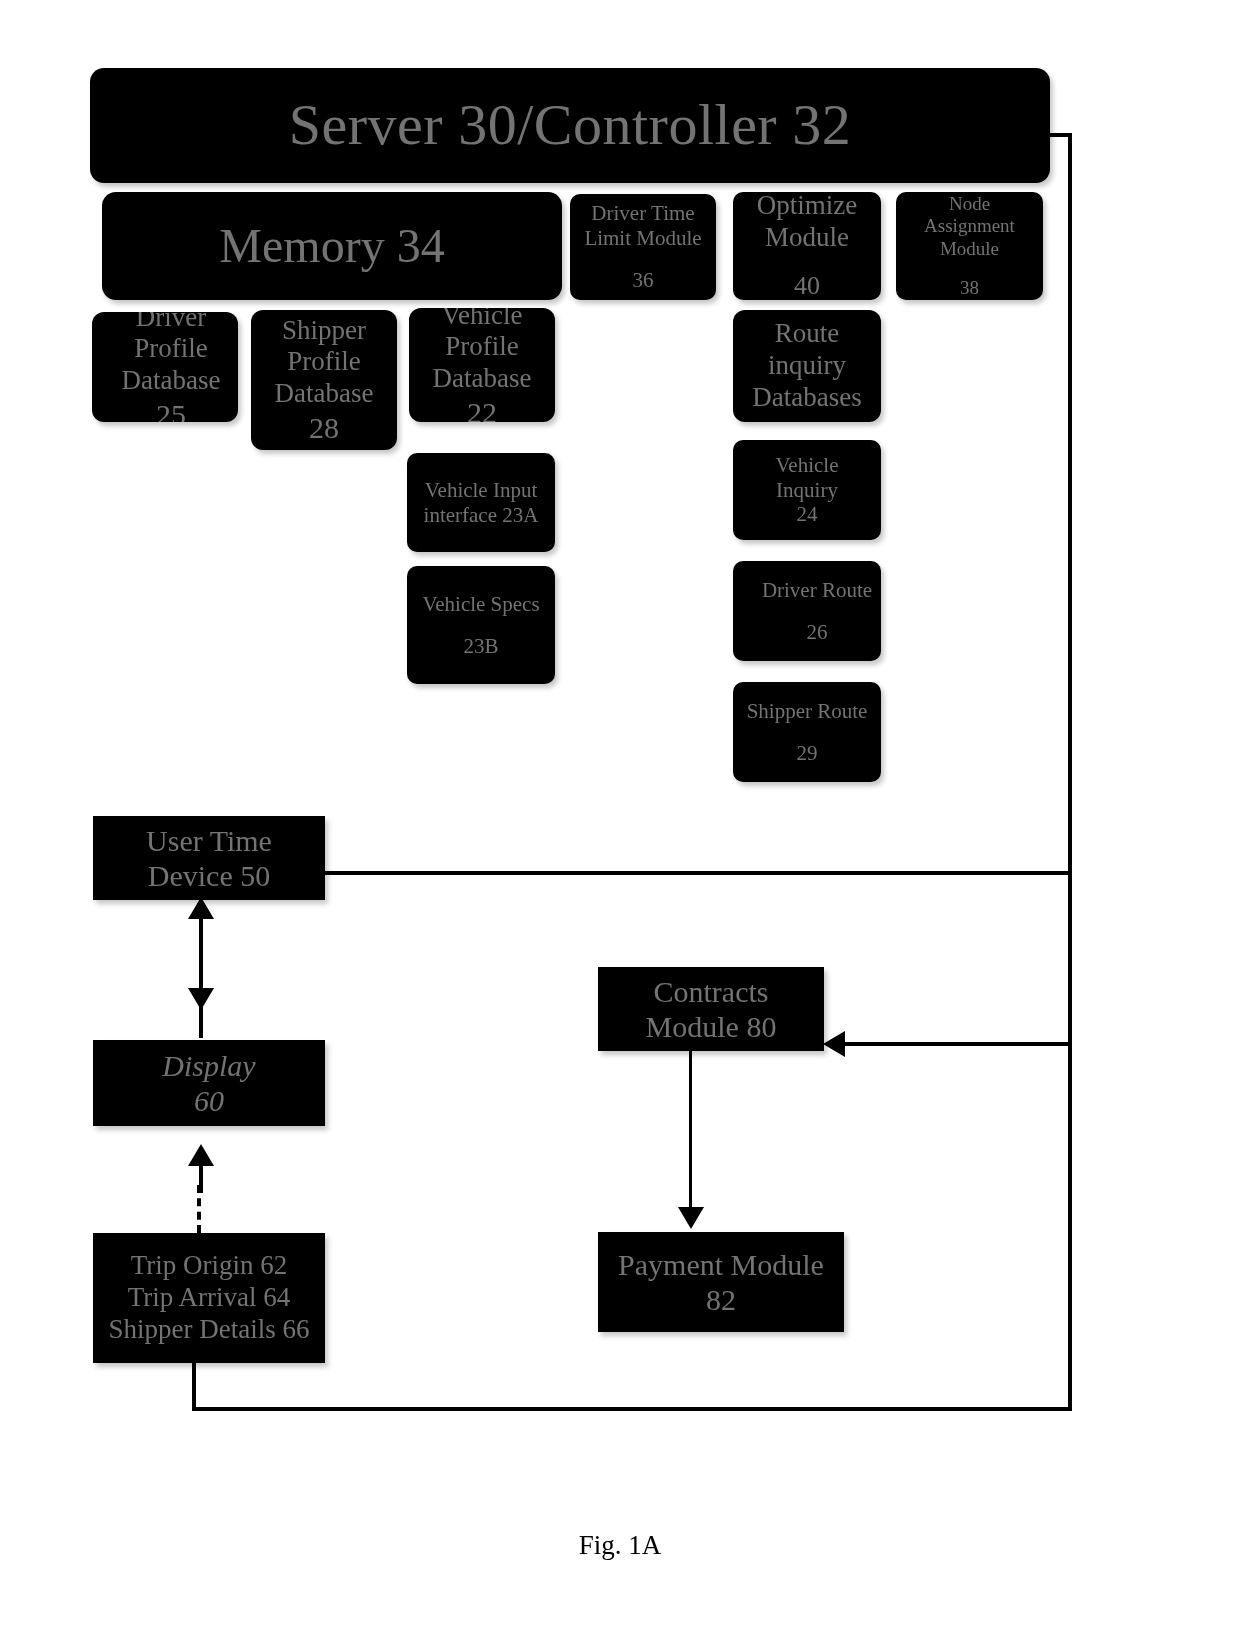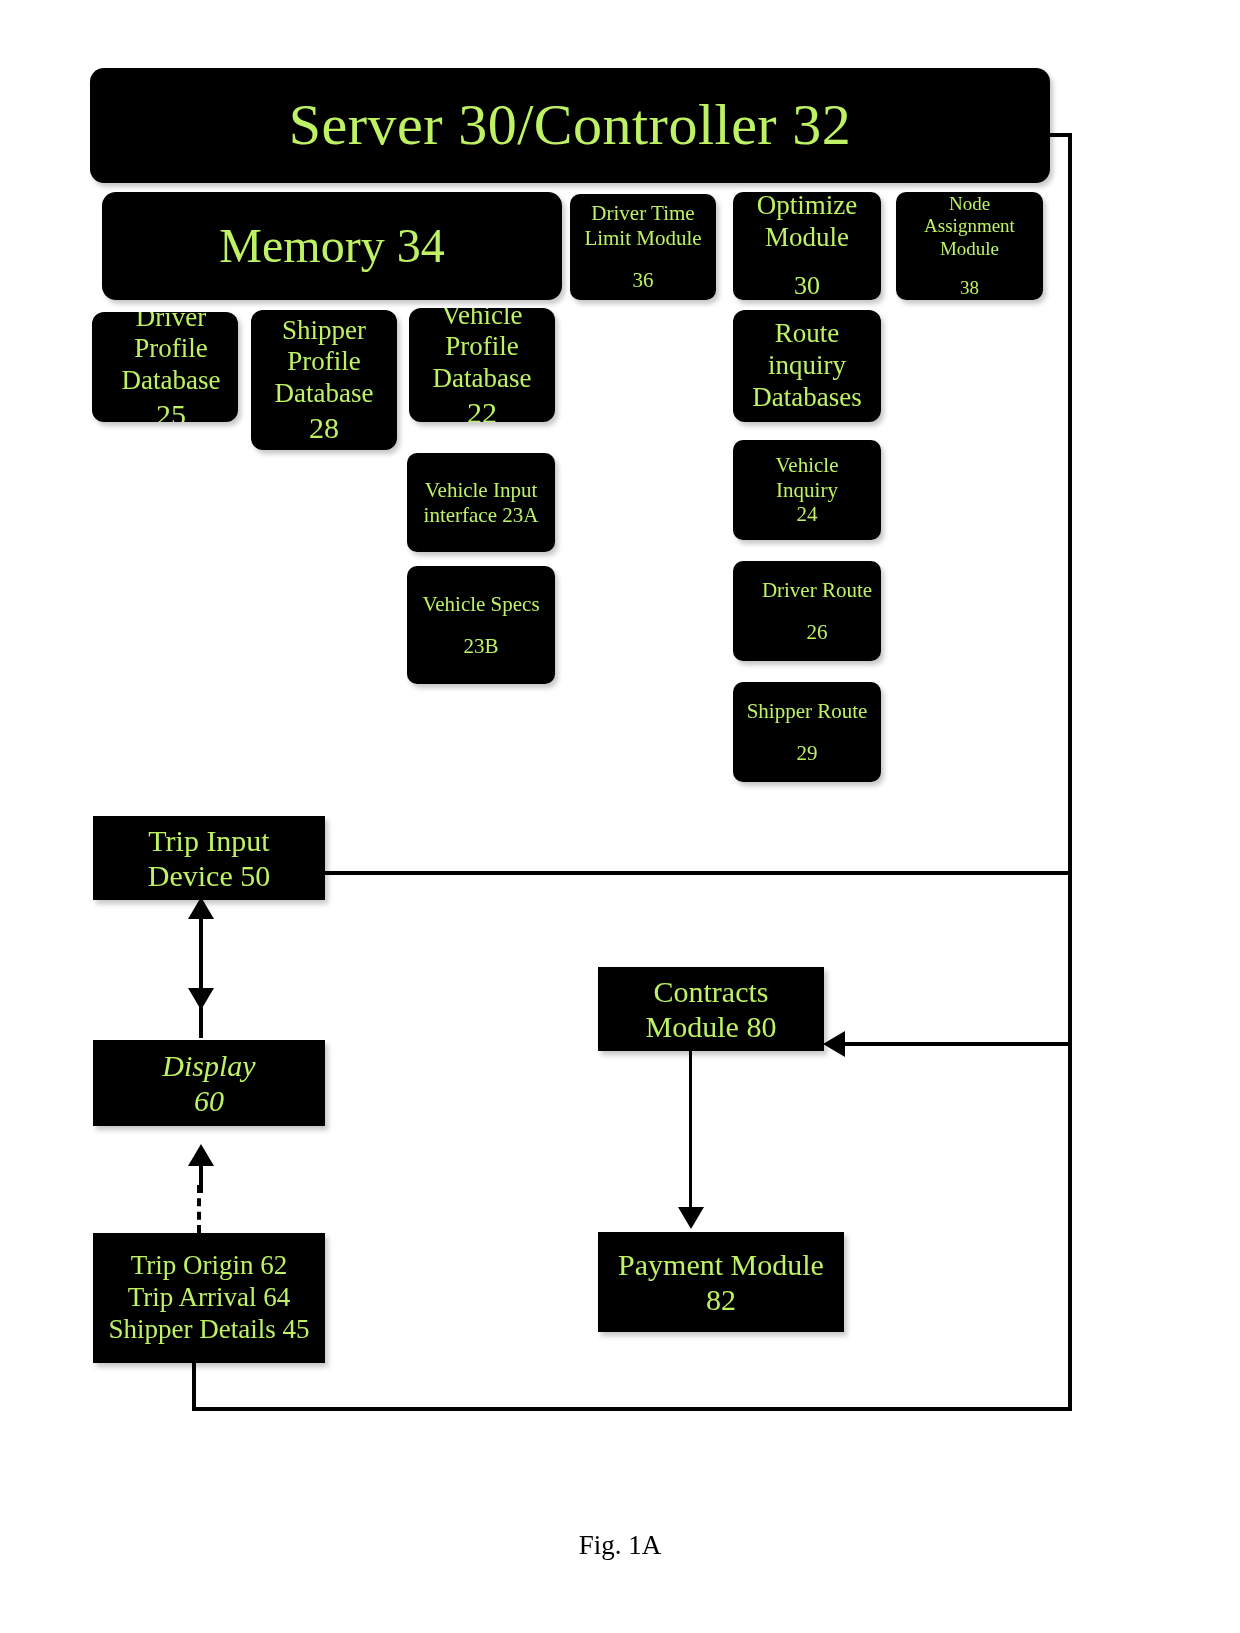--- a/index.html
+++ b/index.html
@@ -17,21 +17,21 @@
     width: 1240px;
     height: 1633px;
     background: #ffffff;
     overflow: hidden;
   }
 
   
   .node {
     position: absolute;
     background: #000000;
-    color: #bef264;
+    color: #737373;
     display: flex;
     flex-direction: column;
     align-items: center;
     justify-content: center;
     text-align: center;
     line-height: 1.18;
     box-sizing: border-box;
     padding: 2px 4px;
     overflow: hidden;
   }
@@ -121,21 +121,21 @@
 
   <div class="node r10 smudge" style="left:570px; top:194px; width:146px; height:106px;">
     <span class="ln t-small">Driver Time</span>
     <span class="ln t-small">Limit Module</span>
     <span class="ln t-small gap-top">36</span>
   </div>
 
   <div class="node r10 smudge" style="left:733px; top:192px; width:148px; height:108px;">
     <span class="ln t-med">Optimize</span>
     <span class="ln t-med">Module</span>
-    <span class="ln t-num-md gap-top">30</span>
+    <span class="ln t-num-md gap-top">40</span>
   </div>
 
   <div class="node r10 smudge" style="left:896px; top:192px; width:147px; height:108px;border-radius:10px;">
     <span class="ln t-tiny">Node</span>
     <span class="ln t-tiny">Assignment</span>
     <span class="ln t-tiny">Module</span>
     <span class="ln t-tiny gap-top">38</span>
   </div>
 
   <div class="node r12 smudge" style="left:92px; top:312px; width:146px; height:110px;padding-left:16px;">
@@ -185,33 +185,33 @@
     <span class="ln t-small">Driver Route</span>
     <span class="ln t-small gap-top">26</span>
   </div>
 
   <div class="node r10 smudge" style="left:733px; top:682px; width:148px; height:100px;">
     <span class="ln t-small">Shipper Route</span>
     <span class="ln t-small gap-top">29</span>
   </div>
 
   <div class="node sq smudge" style="left:93px; top:816px; width:232px; height:84px;">
-    <span class="ln t-big">Trip Input</span>
+    <span class="ln t-big">User Time</span>
     <span class="ln t-big">Device 50</span>
   </div>
 
   <div class="node sq smudge" style="left:93px; top:1040px; width:232px; height:86px;font-style:italic;">
     <span class="ln t-big">Display</span>
     <span class="ln t-big">60</span>
   </div>
 
   <div class="node sq smudge" style="left:93px; top:1233px; width:232px; height:130px;">
     <span class="ln t-med">Trip Origin 62</span>
     <span class="ln t-med">Trip Arrival 64</span>
-    <span class="ln t-med">Shipper Details 45</span>
+    <span class="ln t-med">Shipper Details 66</span>
   </div>
 
   <div class="node sq smudge" style="left:598px; top:967px; width:226px; height:84px;">
     <span class="ln t-big">Contracts</span>
     <span class="ln t-big">Module 80</span>
   </div>
 
   <div class="node sq smudge" style="left:598px; top:1232px; width:246px; height:100px;">
     <span class="ln t-big">Payment Module</span>
     <span class="ln t-big">82</span>

